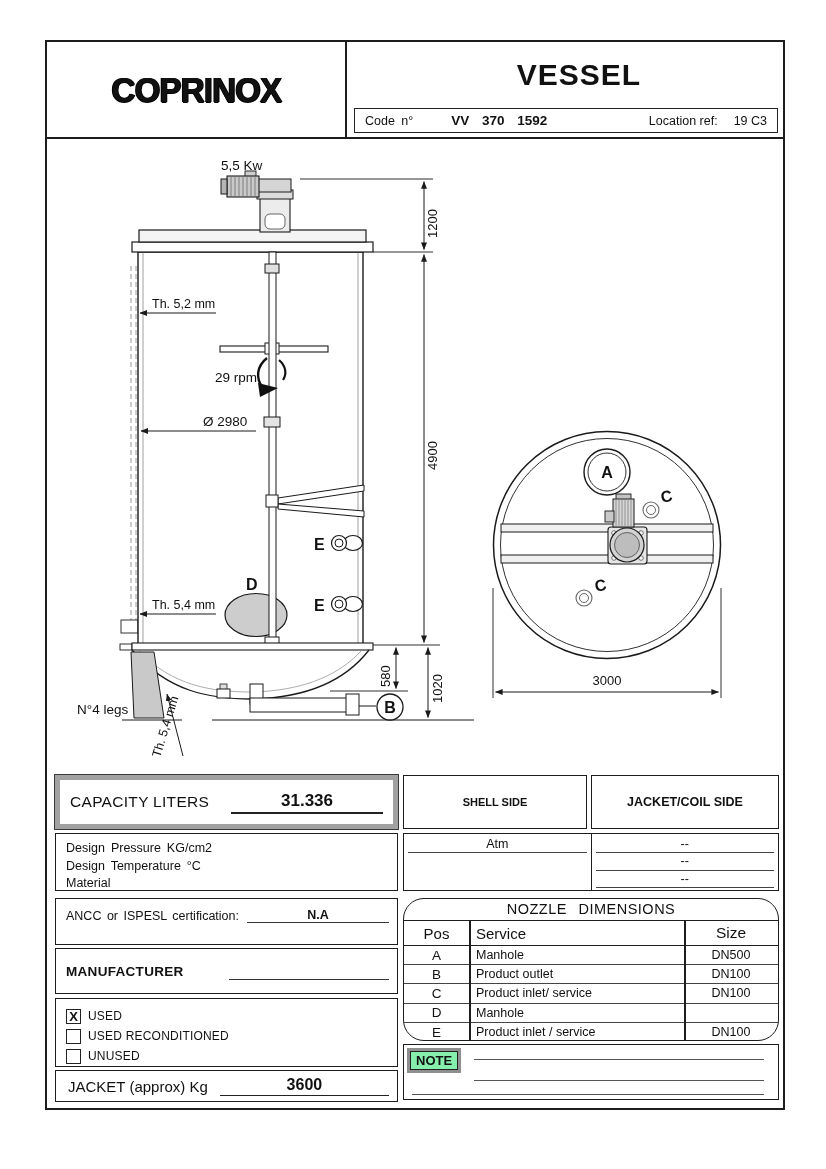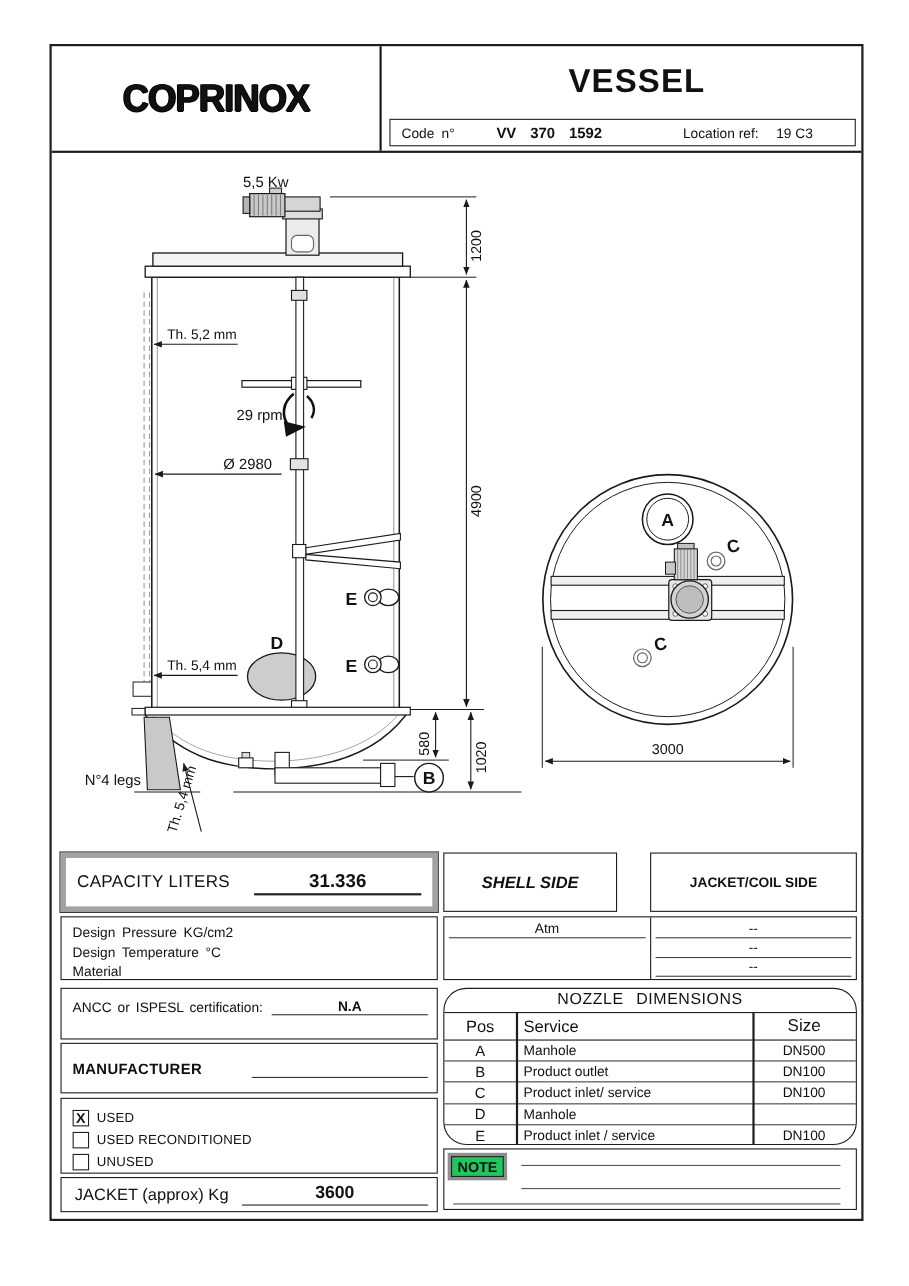--- a/index.html
+++ b/index.html
@@ -11,21 +11,21 @@
   .hdr-logo{width:298px;border-right:2px solid #1d1d1d;display:flex;align-items:center;justify-content:center;}
   .logo-text{font-size:35px;font-weight:900;letter-spacing:-1px;transform:scaleX(0.95);
              text-shadow:0.9px 0 0 #000,-0.9px 0 0 #000,0 0.6px 0 #000;}
   .hdr-right{position:relative;flex:1;}
   .hdr-title{text-align:center;font-size:30px;font-weight:bold;letter-spacing:1px;margin-top:16px;padding-left:28px;}
   .code-bar{position:absolute;left:7px;right:5px;bottom:4px;height:25px;border:1.5px solid #222;
             display:flex;align-items:center;font-size:12.5px;padding:0 10px;box-sizing:border-box;}
   .code-label{word-spacing:3px;}
   .code-value{font-weight:bold;word-spacing:9px;margin-left:38px;font-size:13.5px;}
   .loc-label{margin-left:auto;}
-  .loc-value{margin-left:16px;margin-right:28px;}
+  .loc-value{margin-left:16px;}
   
   .draw{position:absolute;left:0;top:95px;width:736px;height:633px;}
   svg text{font-family:"Liberation Sans","DejaVu Sans",sans-serif;fill:#111;}
   .dim{font-size:13px;}
   .lbl{font-size:13.5px;}
   .small-lbl{font-size:12.5px;}
   .letter{font-size:16px;font-weight:bold;}
   
   .tables{position:absolute;left:0;top:728px;width:736px;height:338px;font-size:12.5px;}
   .box{position:absolute;background:#fff;border:1.7px solid #1d1d1d;box-sizing:border-box;}
@@ -44,40 +44,40 @@
   .manu-label{font-weight:bold;font-size:13.5px;letter-spacing:0.3px;}
   .manu-line{flex:1;margin-left:45px;border-bottom:1.2px solid #333;height:16px;}
   .cond-box{left:8px;top:228px;width:343px;height:69px;padding:7px 0 0 10px;}
   .cond-row{display:flex;align-items:center;height:20px;}
   .chk{width:15px;height:15px;border:1.4px solid #222;display:inline-flex;align-items:center;justify-content:center;
        font-weight:bold;font-size:13px;margin-right:7px;box-sizing:border-box;}
   .cond-label{font-size:12px;letter-spacing:0.2px;}
   .weight-box{left:8px;top:300px;width:343px;height:32px;display:flex;align-items:center;padding:0 8px 0 12px;}
   .weight-label{font-size:15px;}
   .weight-line{flex:1;margin-left:12px;border-bottom:1.5px solid #222;text-align:center;font-weight:bold;font-size:16px;padding-bottom:1px;}
-  .shell-hdr{left:356px;top:5px;width:158px;height:54px;display:flex;align-items:center;justify-content:center;
-             font-weight:bold;font-size:15px;font-style:italic;}
+  .shell-hdr{left:356px;top:5px;width:184px;height:54px;display:flex;align-items:center;justify-content:center;
+             font-weight:bold;font-size:11px;}
   .jacket-hdr{left:544px;top:5px;width:188px;height:54px;display:flex;align-items:center;justify-content:center;
              font-weight:bold;font-size:12.5px;}
   .vals-box{left:356px;top:63px;width:376px;height:58px;display:flex;}
   .vals-col{flex:1;display:flex;flex-direction:column;justify-content:space-evenly;padding:2px 4px;}
   .vals-col.first{border-right:1.7px solid #1d1d1d;gap:48px;}
   .val-row{border-bottom:1px solid #444;text-align:center;height:17px;line-height:16px;}
   .noz-box{left:356px;top:128px;width:376px;height:143px;border-radius:21px;}
   .noz-title{height:21px;line-height:20px;text-align:center;font-size:14.5px;word-spacing:7px;letter-spacing:0.5px;border-bottom:1.7px solid #1d1d1d;}
   .noz-head{display:flex;height:24px;border-bottom:1.7px solid #1d1d1d;align-items:center;font-size:15px;}
   .noz-row{display:flex;height:19.2px;border-bottom:1px solid #444;align-items:center;box-sizing:border-box;}
   .c-pos{width:65px;text-align:center;}
   .c-srv{width:215px;padding-left:7px;box-sizing:border-box;}
   .c-size{flex:1;text-align:center;}
   .noz-row .c-pos{font-size:13.5px;}
   .noz-vline{position:absolute;top:21px;bottom:0;width:1.7px;background:#1d1d1d;}
   .note-box{left:356px;top:274px;width:376px;height:56px;}
   .note-tag{position:absolute;left:3px;top:3px;background:#8f8f8f;padding:3px;}
-  .note-tag-inner{background:#22c55e;border:1.2px solid #222;padding:0 5px;font-weight:bold;font-size:13px;line-height:17px;text-align:right;}
+  .note-tag-inner{background:#86efac;border:1.2px solid #222;padding:0 5px;font-weight:bold;font-size:13px;line-height:17px;text-align:right;}
   .note-line{position:absolute;border-bottom:1.3px solid #555;height:0;}
 </style>
 </head>
 <body>
 
 <div class="page">
   <div class="sheet">
 
     <div class="hdr">
       <div class="hdr-logo">

